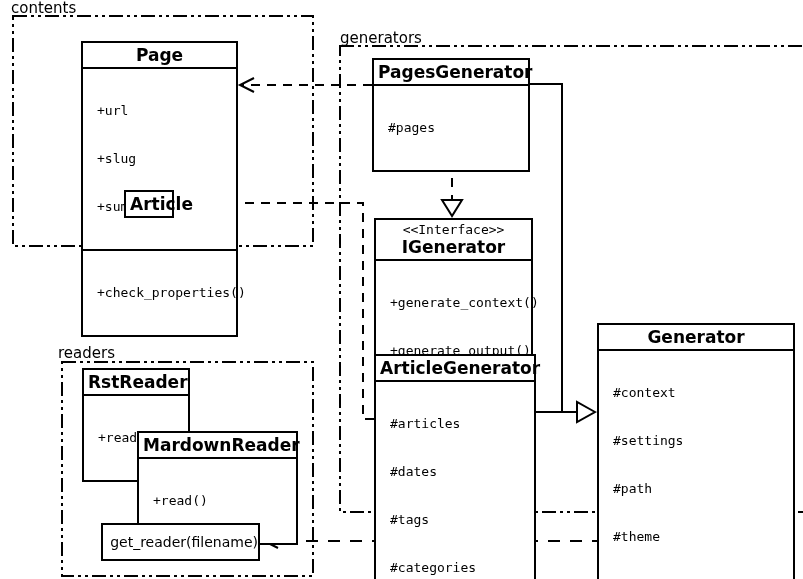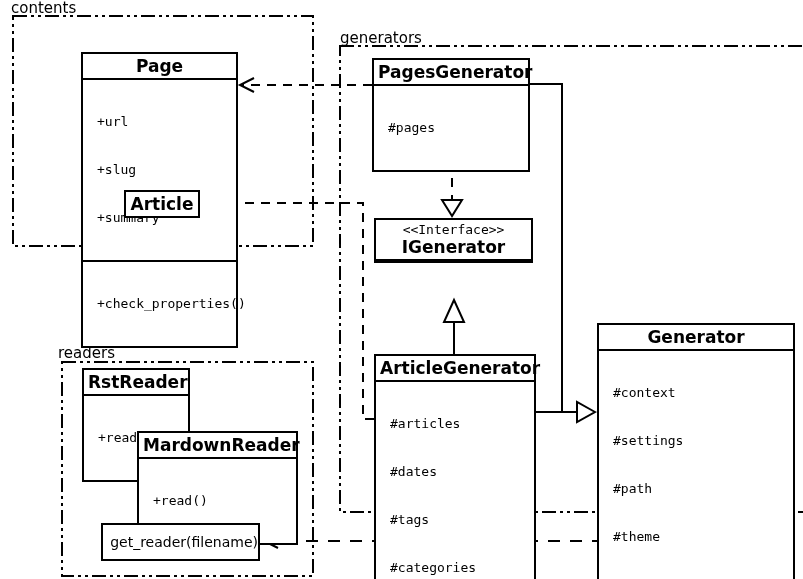--- a/index.html
+++ b/index.html
@@ -74,47 +74,51 @@
     <polyline points="90,433 98,419 106,432" fill="none" stroke="#000" stroke-width="2"></polyline>
 
     <path d="M173,523 C193,518 224,513 220,482" fill="none" stroke="#000" stroke-width="2"></path>
     <polyline points="211,493 220,480 228,492" fill="none" stroke="#000" stroke-width="2"></polyline>
   </svg>
 
   <div class="pkg-label" style="left:2px;top:0px">contents</div>
   <div class="pkg-label" style="left:331px;top:30px">generators</div>
   <div class="pkg-label" style="left:49px;top:345px">readers</div>
 
-  <div class="uml" style="left:72px;top:52px;width:157px">
+  <div class="uml" style="left:72px;top:41px;width:157px">
     <div class="title hasmore">Page</div>
     <div class="sect">
       <div>+url</div>
       <div>+slug</div>
       <div>+summary</div>
     </div>
     <div class="sect top">
       <div>+check_properties()</div>
     </div>
   </div>
 
-  <div class="uml" style="left:115px;top:190px;width:76px">
+  <div class="uml" style="left:115px;top:190px;width:50px">
     <div class="title">Article</div>
   </div>
 
   <div class="uml" style="left:363px;top:58px;width:158px">
     <div class="title hasmore">PagesGenerator</div>
     <div class="sect">
       <div>#pages</div>
     </div>
   </div>
 
   <div class="uml" style="left:365px;top:218px;width:159px">
     <div class="title hasmore">
       <div class="stereo">&lt;&lt;Interface&gt;&gt;</div>
       <div>IGenerator</div>
+    </div>
+    <div class="sect">
+      <div>+generate_context()</div>
+      <div>+generate_output()</div>
     </div>
   </div>
 
   <div class="uml" style="left:365px;top:354px;width:162px">
     <div class="title hasmore">ArticleGenerator</div>
     <div class="sect">
       <div>#articles</div>
       <div>#dates</div>
       <div>#tags</div>
       <div>#categories</div>

